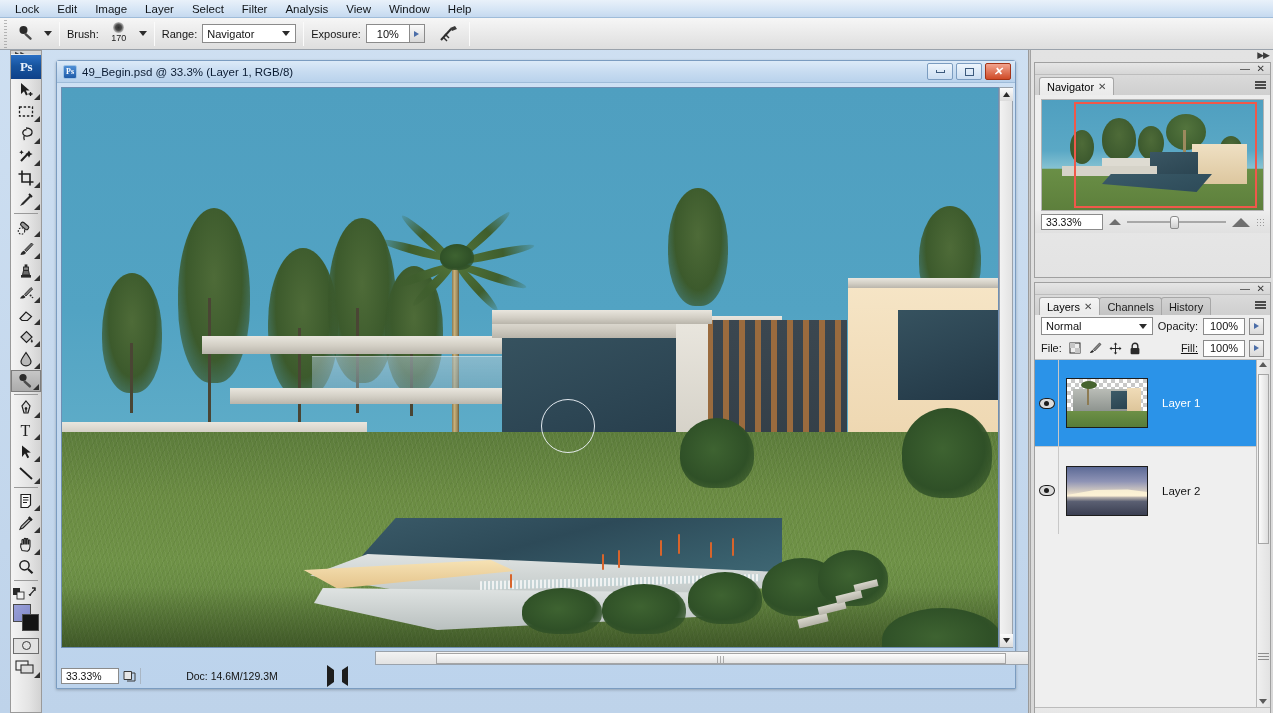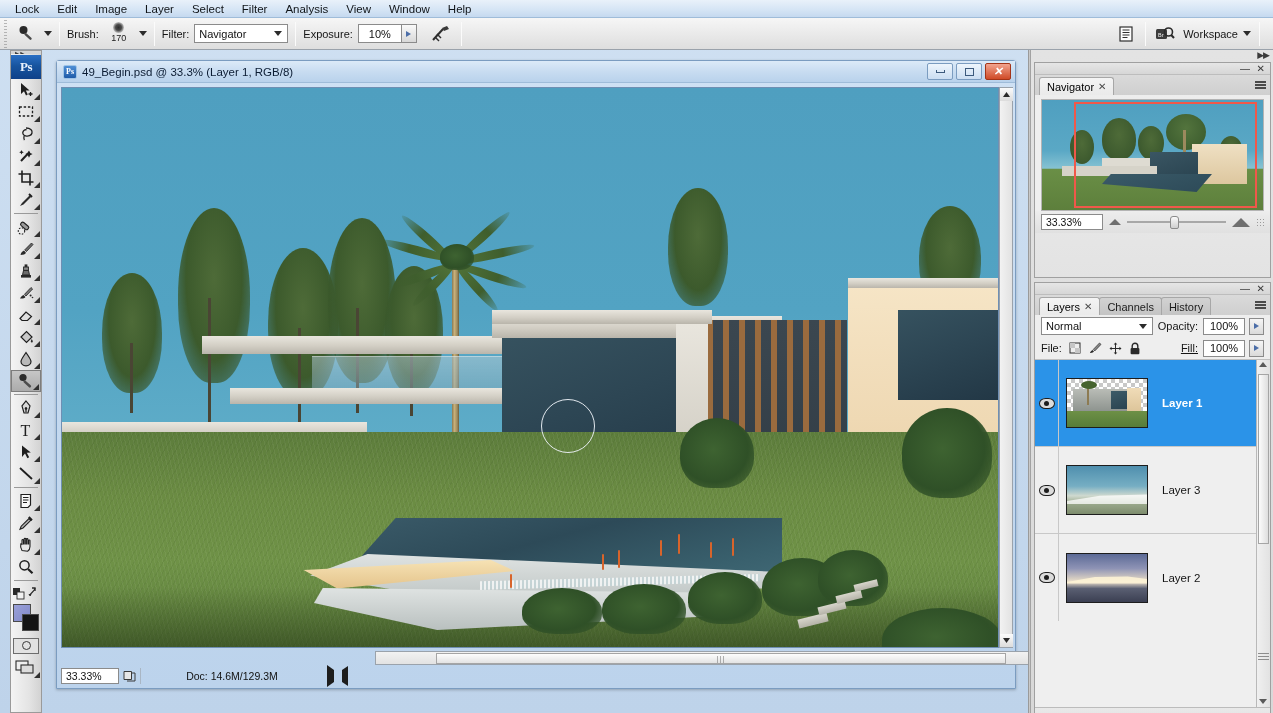--- a/index.html
+++ b/index.html
@@ -369,21 +369,21 @@
     position: relative; overflow: hidden; background: #fff;
   }
   .checker {
     position: absolute; inset: 0;
     background-image:
       linear-gradient(45deg,#c8c8c8 25%,transparent 25%,transparent 75%,#c8c8c8 75%),
       linear-gradient(45deg,#c8c8c8 25%,transparent 25%,transparent 75%,#c8c8c8 75%);
     background-size: 8px 8px; background-position: 0 0, 4px 4px; background-color:#fff;
   }
   .layer-name { margin-left: 14px; font-size: 11.5px; color: #141414; }
-  .layer-row.selected .layer-name { color: #ffffff; font-weight: bold; }
+  .layer-row.selected .layer-name { color: #ffffff; font-weight: normal; }
   .lay-sb {
     position: absolute; right: 0; top: 0; width: 14px; height: 100%;
     background: linear-gradient(90deg,#f0f0f0,#e2e2e2); border-left: 1px solid #b9b9b9;
   }
   .lay-sb .thumb { position: absolute; left: 1px; top: 14px; width: 11px; height: 170px;
                    background: linear-gradient(90deg,#fcfcfc,#dedede); border: 1px solid #a5a5a5; }
   #lay-footer {
     height: 24px; display: flex; align-items: center; justify-content: center; gap: 15px;
     background: linear-gradient(180deg,#e9e9e9,#dcdcdc); border-top: 1px solid #bcbcbc;
   }
@@ -428,21 +428,21 @@
 
     <div class="opt-label">Brush:</div>
     <div class="brush-thumb">
       <div class="brush-dot"></div>
       <div class="brush-num">170</div>
     </div>
     <div class="arrow-dn"></div>
 
     <div class="opt-sep"></div>
 
-    <div class="opt-label">Filter:</div>
+    <div class="opt-label">Range:</div>
     <div class="combo">
       <span>Navigator</span>
       <span class="arrow-dn"></span>
     </div>
 
     <div class="opt-sep"></div>
 
     <div class="opt-label">Exposure:</div>
     <div class="numbox">10%</div>
     <div class="spinbtn">
@@ -453,43 +453,20 @@
       <svg width="22" height="20" viewBox="0 0 22 20">
         <path d="M3 16 L13 5" stroke="#2e2e2e" stroke-width="2" fill="none"></path>
         <path d="M12 4 L17 2 L19 5 L14 7 Z" fill="#3a3a3a"></path>
         <path d="M5 13 L9 17" stroke="#2e2e2e" stroke-width="1.4"></path>
         <path d="M7 10 L11 14" stroke="#2e2e2e" stroke-width="1.4"></path>
       </svg>
     </div>
 
     <div class="opt-sep" style="margin-left:8px;"></div>
 
-    <div class="opt-right">
-      <div class="icon-btn">
-        <svg width="18" height="18" viewBox="0 0 18 18">
-          <rect x="3" y="2" width="12" height="14" fill="#fdfdfd" stroke="#2f2f2f" stroke-width="1.2"></rect>
-          <line x1="5.5" y1="5" x2="12.5" y2="5" stroke="#2f2f2f" stroke-width="1"></line>
-          <line x1="5.5" y1="7.5" x2="12.5" y2="7.5" stroke="#2f2f2f" stroke-width="1"></line>
-          <line x1="5.5" y1="10" x2="12.5" y2="10" stroke="#2f2f2f" stroke-width="1"></line>
-          <line x1="5.5" y1="12.5" x2="10.5" y2="12.5" stroke="#2f2f2f" stroke-width="1"></line>
-        </svg>
-      </div>
-      <div class="opt-sep"></div>
-      <div class="icon-btn">
-        <svg width="22" height="20" viewBox="0 0 22 20">
-          <rect x="2" y="5" width="11" height="10" rx="1.5" fill="#3c3c3c"></rect>
-          <text x="4" y="12.5" font-size="5.5" fill="#f3f3f3" font-family="Liberation Sans, sans-serif">Br</text>
-          <circle cx="14.5" cy="8" r="4" fill="none" stroke="#2a2a2a" stroke-width="1.6"></circle>
-          <line x1="17.2" y1="11" x2="20" y2="14" stroke="#2a2a2a" stroke-width="2"></line>
-        </svg>
-      </div>
-      <div class="ws-label">Workspace</div>
-      <div class="arrow-dn" style="margin-left:3px;"></div>
-      <div class="opt-sep" style="margin-left:8px;"></div>
-    </div>
   </div>
 
   <div id="tb-header">
     <span class="dblarrow">▶▶</span>
   </div>
   <div id="toolbox">
     <div class="ps-logo">Ps</div>
 
     <div class="tool">
       <svg width="18" height="18" viewBox="0 0 18 18">
@@ -987,33 +964,20 @@
               <span style="position:absolute;left:20px;top:6px;width:2px;height:20px;background:#8d7b52;"></span>
               <span style="position:absolute;left:14px;top:2px;width:16px;height:8px;border-radius:50%;background:#46632f;"></span>
               <span style="position:absolute;left:44px;top:12px;width:24px;height:18px;background:linear-gradient(160deg,#3d5b68,#27404d);"></span>
               <span style="position:absolute;left:60px;top:9px;width:14px;height:23px;background:linear-gradient(180deg,#f0dcb8,#ddc59a);"></span>
               <span style="position:absolute;left:0;top:32px;width:82px;height:18px;background:linear-gradient(180deg,#6d9046,#547a38);"></span>
             </div>
             <span class="layer-name">Layer 1</span>
           </div>
 
 
-          <div class="layer-row">
-            <div class="eye-cell">
-              <span class="eye">
-                  <b></b>
-                </span>
-            </div>
-            <div class="layer-thumb">
-              <span style="position:absolute;inset:0;background:linear-gradient(180deg,#4f8fae 0%,#76aec3 42%,#cfd9cf 62%,#9aa98b 78%,#7d8c6d 100%);"></span>
-              <span style="position:absolute;left:0;top:28px;width:82px;height:10px;background:rgba(255,255,255,.75);
-                     clip-path:polygon(0 70%,40% 18%,100% 4%,100% 100%,0 100%);"></span>
-            </div>
-            <span class="layer-name">Layer 3</span>
-          </div>
 
           <div class="layer-row" style="border-bottom:none;">
             <div class="eye-cell">
               <span class="eye">
                   <b></b>
                 </span>
             </div>
             <div class="layer-thumb">
               <span style="position:absolute;inset:0;background:linear-gradient(180deg,#5c6a96 0%,#8e93b5 30%,#d8cfc2 52%,#efe2cf 58%,#5a5f72 72%,#3b3f52 100%);"></span>
               <span style="position:absolute;left:0;top:22px;width:82px;height:8px;background:rgba(255,244,214,.85);

